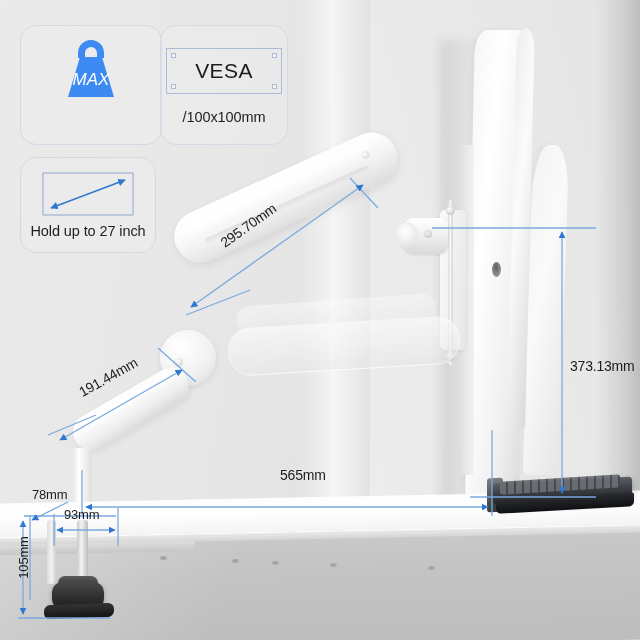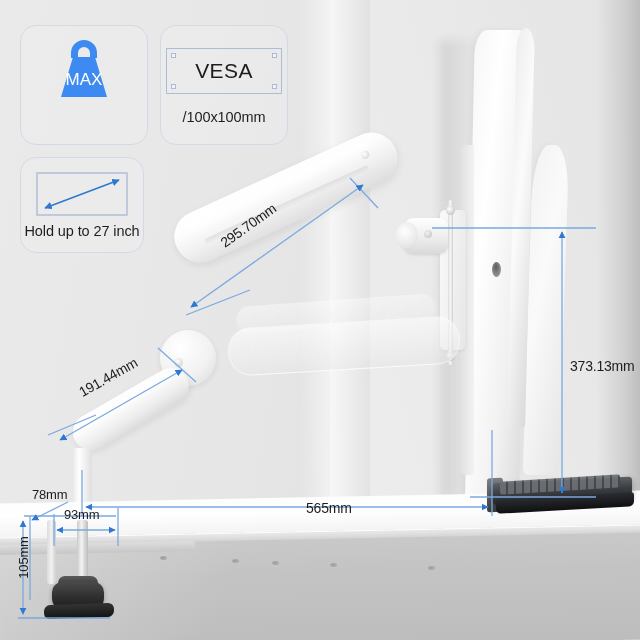--- a/index.html
+++ b/index.html
@@ -366,23 +366,23 @@
   }
 
   
   .badge {
     position: absolute;
     border: 1px solid #d3dae6;
     border-radius: 16px;
     background: rgba(255,255,255,.13);
     box-sizing: border-box;
   }
-  #badge-weight { left: 20px;  top: 25px;  width: 128px; height: 120px; }
+  #badge-weight { left: 20px;  top: 25px;  width: 142px; height: 120px; font-style: italic; }
   #badge-vesa   { left: 160px; top: 25px;  width: 128px; height: 120px; }
-  #badge-size   { left: 20px;  top: 157px; width: 124px; height: 96px; }
+  #badge-size   { left: 20px;  top: 157px; width: 136px; height: 96px; }
 
   .badge-caption {
     position: absolute;
     left: 0; right: 0;
     text-align: center;
     color: #1e1e1e;
     font-size: 15.5px;
     line-height: 19px;
     letter-spacing: -.1px;
   }
@@ -542,21 +542,21 @@
       <line x1="57" y1="530" x2="115" y2="530" marker-start="url(#ah)" marker-end="url(#ah)"></line>
 
       <line x1="18" y1="618" x2="110" y2="618"></line>
       <line x1="23" y1="521" x2="23" y2="614" marker-start="url(#ah)" marker-end="url(#ah)"></line>
     </g>
   </svg>
 
   <div class="dim-label" style="left:222px;top:236px;transform:rotate(-35.5deg);transform-origin:0 50%;">295.70mm</div>
   <div class="dim-label" style="left:80px;top:385px;transform:rotate(-29.5deg);transform-origin:0 50%;">191.44mm</div>
   <div class="dim-label" style="left:570px;top:358px;">373.13mm</div>
-  <div class="dim-label" style="left:306px;top:467px;margin-top:33px;">565mm</div>
+  <div class="dim-label" style="left:280px;top:467px;">565mm</div>
   <div class="dim-label small" style="left:32px;top:487px;">78mm</div>
   <div class="dim-label small" style="left:64px;top:507px;">93mm</div>
   <div class="dim-label small" style="left:2px;top:550px;transform:rotate(-90deg);transform-origin:50% 50%;">105mm</div>
 
   <div class="badge" id="badge-weight">
     <svg class="weight-icon" viewBox="0 0 68 64">
       <path d="M34 3 a13 13 0 0 1 13 13 v5 h-7 v-5 a6 6 0 0 0 -12 0 v5 h-7 v-5 a13 13 0 0 1 13 -13 z" fill="#3d8bf2"></path>
       <path d="M23 20 h22 l12 40 h-46 z" fill="#3d8bf2"></path>
       <text x="34" y="48" text-anchor="middle" font-family="Liberation Sans, sans-serif" font-size="17" fill="#ffffff">MAX</text>
     </svg>

